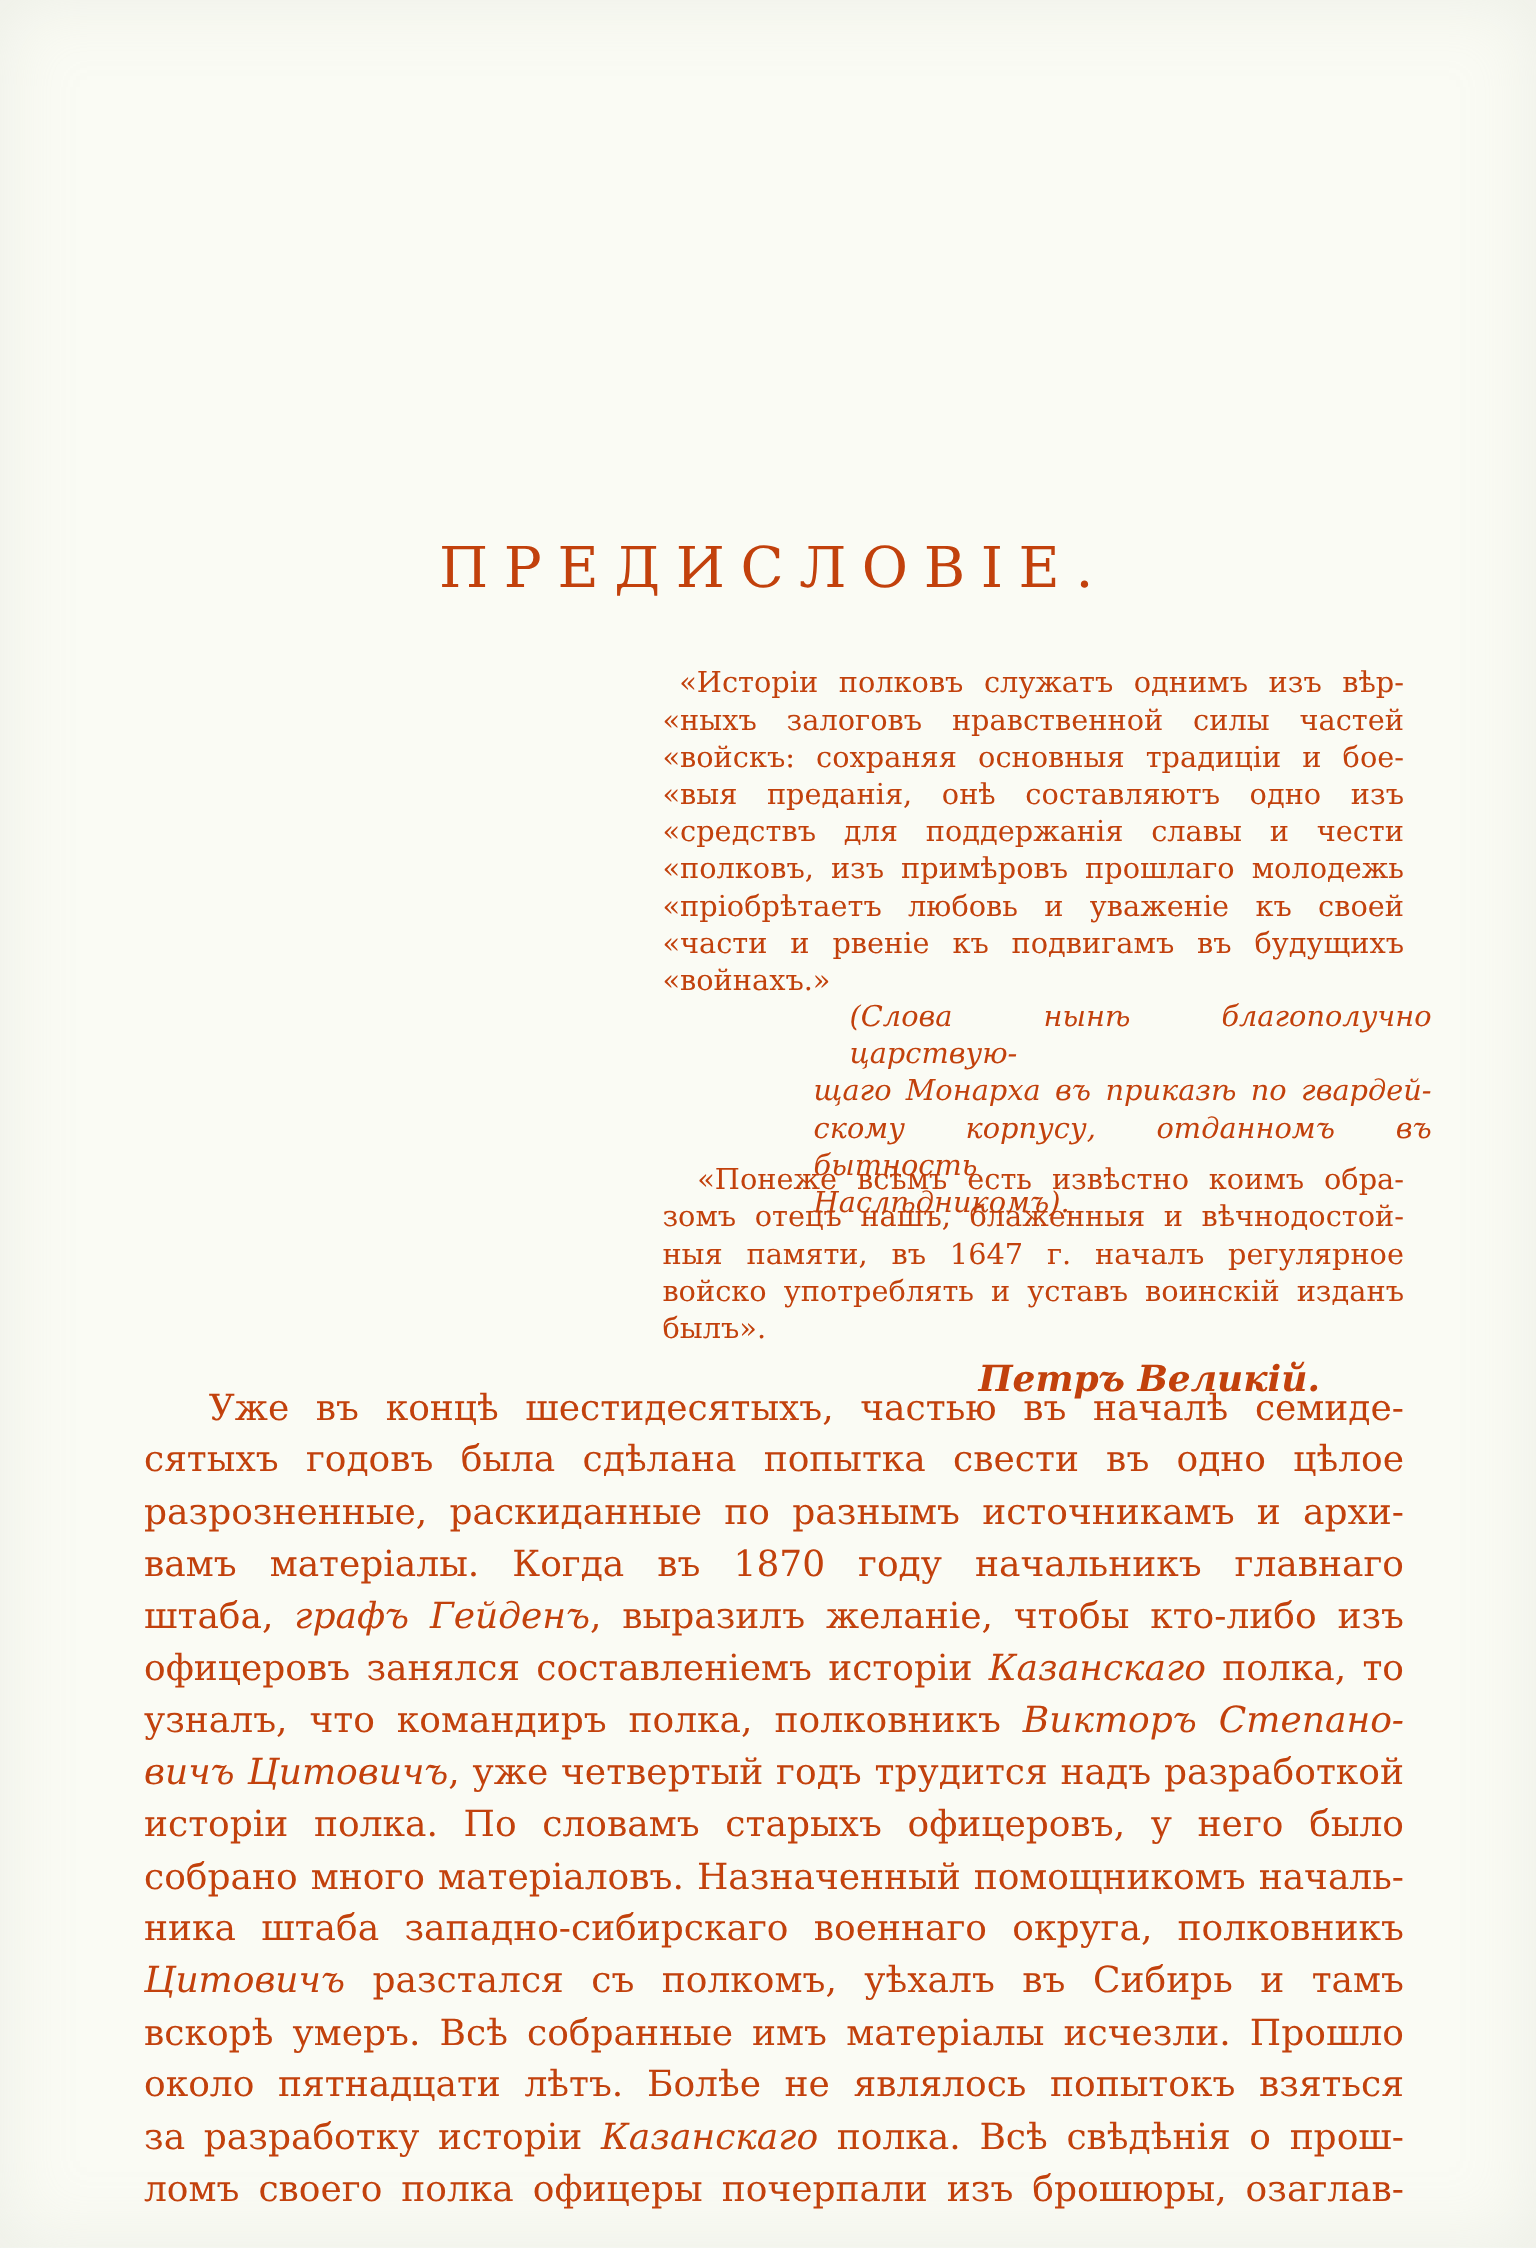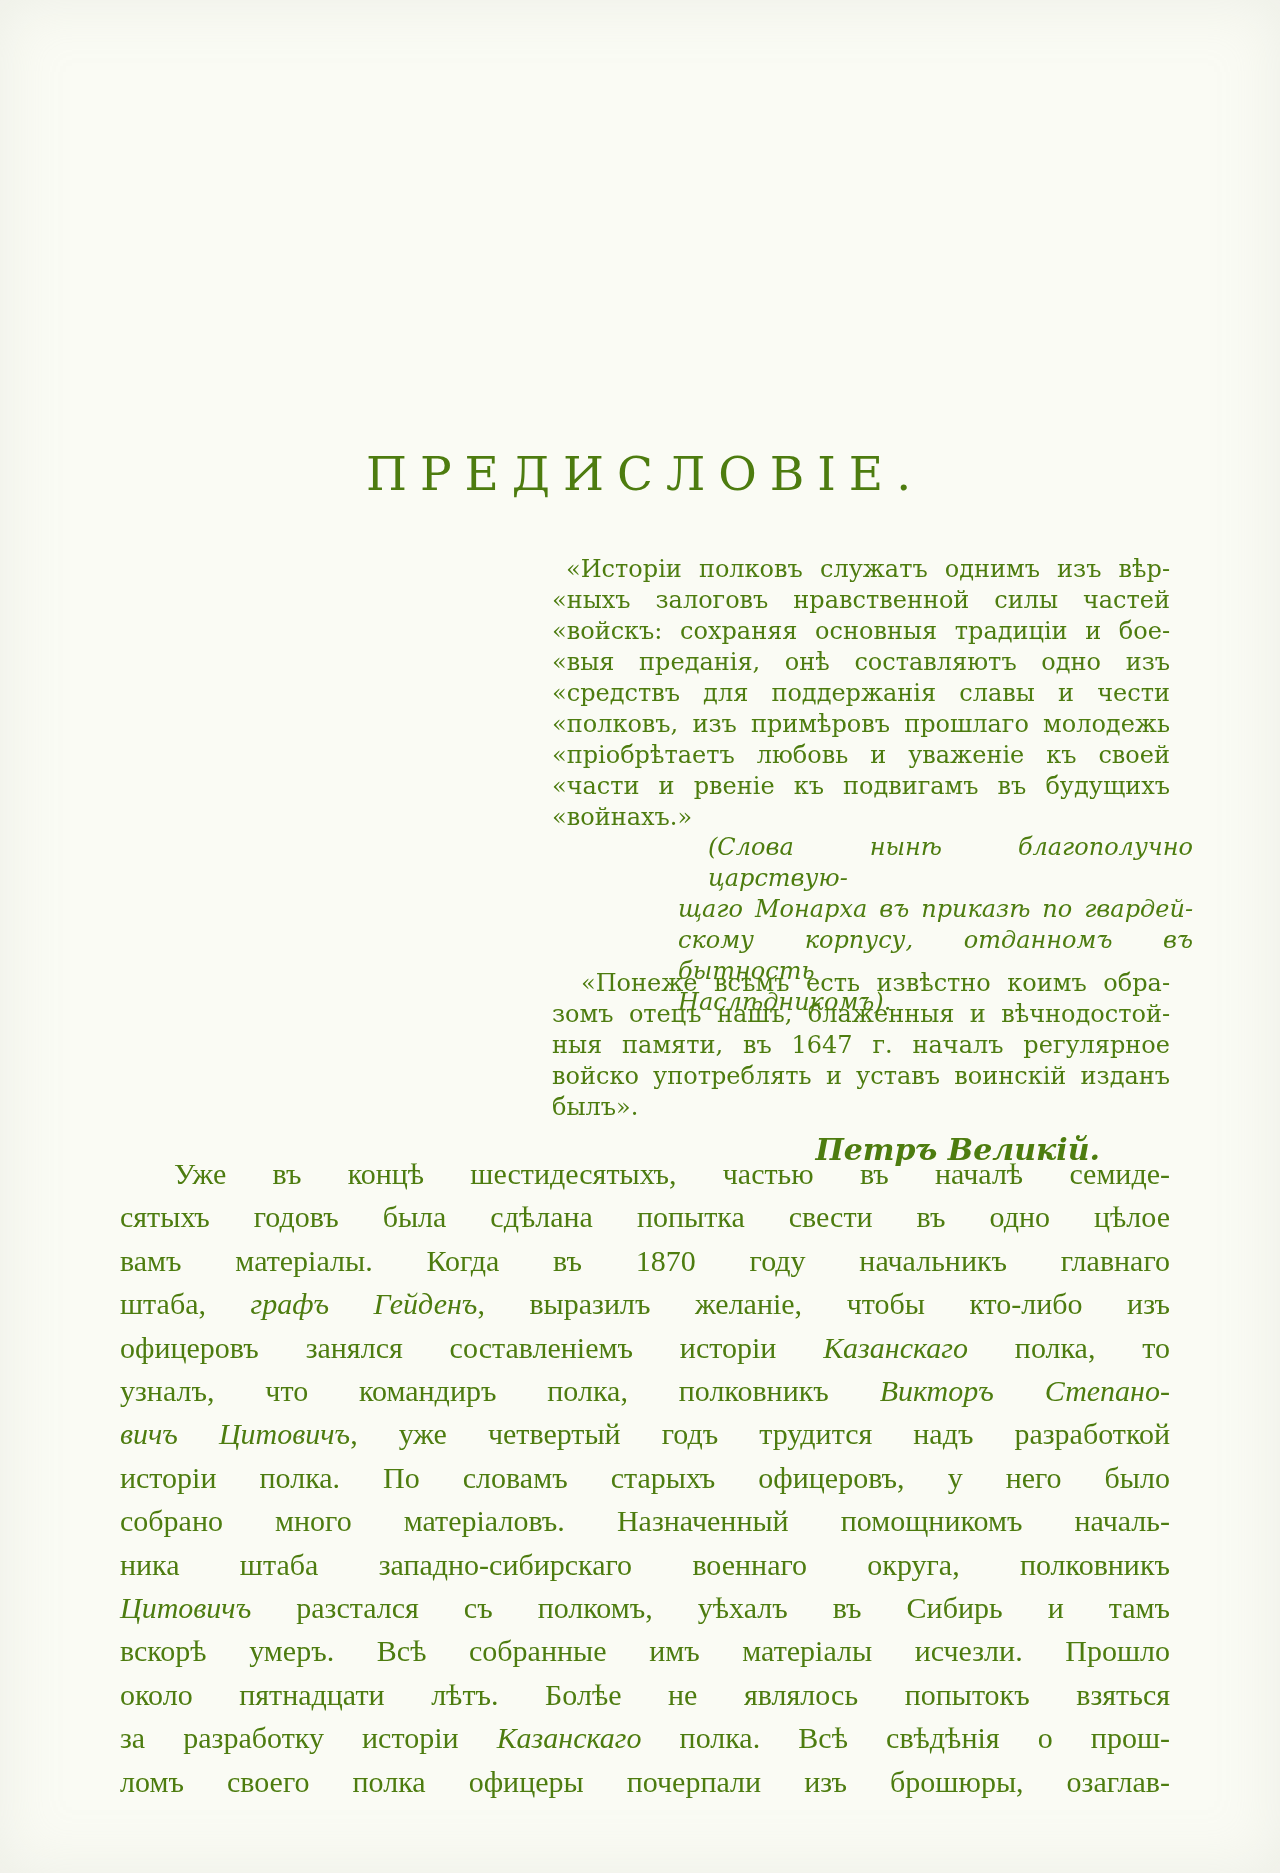--- a/index.html
+++ b/index.html
@@ -2,21 +2,21 @@
 <html><head>
 <meta charset="utf-8">
 <style>
   html, body { margin: 0; padding: 0; }
   .page {
     position: relative;
     width: 1280px;
     height: 1873px;
     background: #fafbf4;
     font-family: "DejaVu Serif", "Liberation Serif", serif;
-    color: #4d7c0f;
+    color: #c2410c;
     overflow: hidden;
     box-shadow: inset 0 0 60px rgba(200,205,190,0.25);
   }
   .title {
     position: absolute;
     top: 446px;
     left: 120px;
     width: 1050px;
     margin: 0;
     text-align: center;
@@ -43,21 +43,21 @@
     position: absolute;
     top: 1132px;
     right: 180px;
     font-size: 30px;
     font-style: italic;
     font-weight: bold;
     white-space: nowrap;
   }
   .body-par {
     top: 1152px; left: 120px; width: 1050px;
-    font-size: 30px; line-height: 43.4px; font-family: Liberation Serif, serif;
+    font-size: 30px; line-height: 43.4px;
   }
   .line {
     text-align: justify;
     text-align-last: justify;
     white-space: normal;
   }
   .line.no-just { text-align-last: left; }
   .line .it { font-style: italic; margin-top: 12px; }
 </style>
 </head>
@@ -92,20 +92,21 @@
       <div class="line"><span>ныя памяти, въ 1647 г. началъ регулярное</span></div>
       <div class="line"><span>войско употреблять и уставъ воинскій изданъ</span></div>
       <div class="line no-just"><span>былъ».</span></div>
     </div>
 
   <div class="signature">Петръ Великій.</div>
 
   <div class="lines-block body-par">
       <div class="line" style="padding-left: 54px;"><span>Уже въ концѣ шестидесятыхъ, частью въ началѣ семиде-</span></div>
       <div class="line"><span>сятыхъ годовъ была сдѣлана попытка свести въ одно цѣлое</span></div>
+      <div class="line"><span>разрозненные, раскиданные по разнымъ источникамъ и архи-</span></div>
       <div class="line"><span>вамъ матеріалы. Когда въ 1870 году начальникъ главнаго</span></div>
       <div class="line"><span>штаба, </span><span class="it">графъ Гейденъ</span><span>, выразилъ желаніе, чтобы кто-либо изъ</span></div>
       <div class="line"><span>офицеровъ занялся составленіемъ исторіи </span><span class="it">Казанскаго</span><span> полка, то</span></div>
       <div class="line"><span>узналъ, что командиръ полка, полковникъ </span><span class="it">Викторъ Степано-</span></div>
       <div class="line"><span class="it">вичъ Цитовичъ</span><span>, уже четвертый годъ трудится надъ разработкой</span></div>
       <div class="line"><span>исторіи полка. По словамъ старыхъ офицеровъ, у него было</span></div>
       <div class="line"><span>собрано много матеріаловъ. Назначенный помощникомъ началь-</span></div>
       <div class="line"><span>ника штаба западно-сибирскаго военнаго округа, полковникъ</span></div>
       <div class="line"><span class="it">Цитовичъ</span><span> разстался съ полкомъ, уѣхалъ въ Сибирь и тамъ</span></div>
       <div class="line"><span>вскорѣ умеръ. Всѣ собранные имъ матеріалы исчезли. Прошло</span></div>

